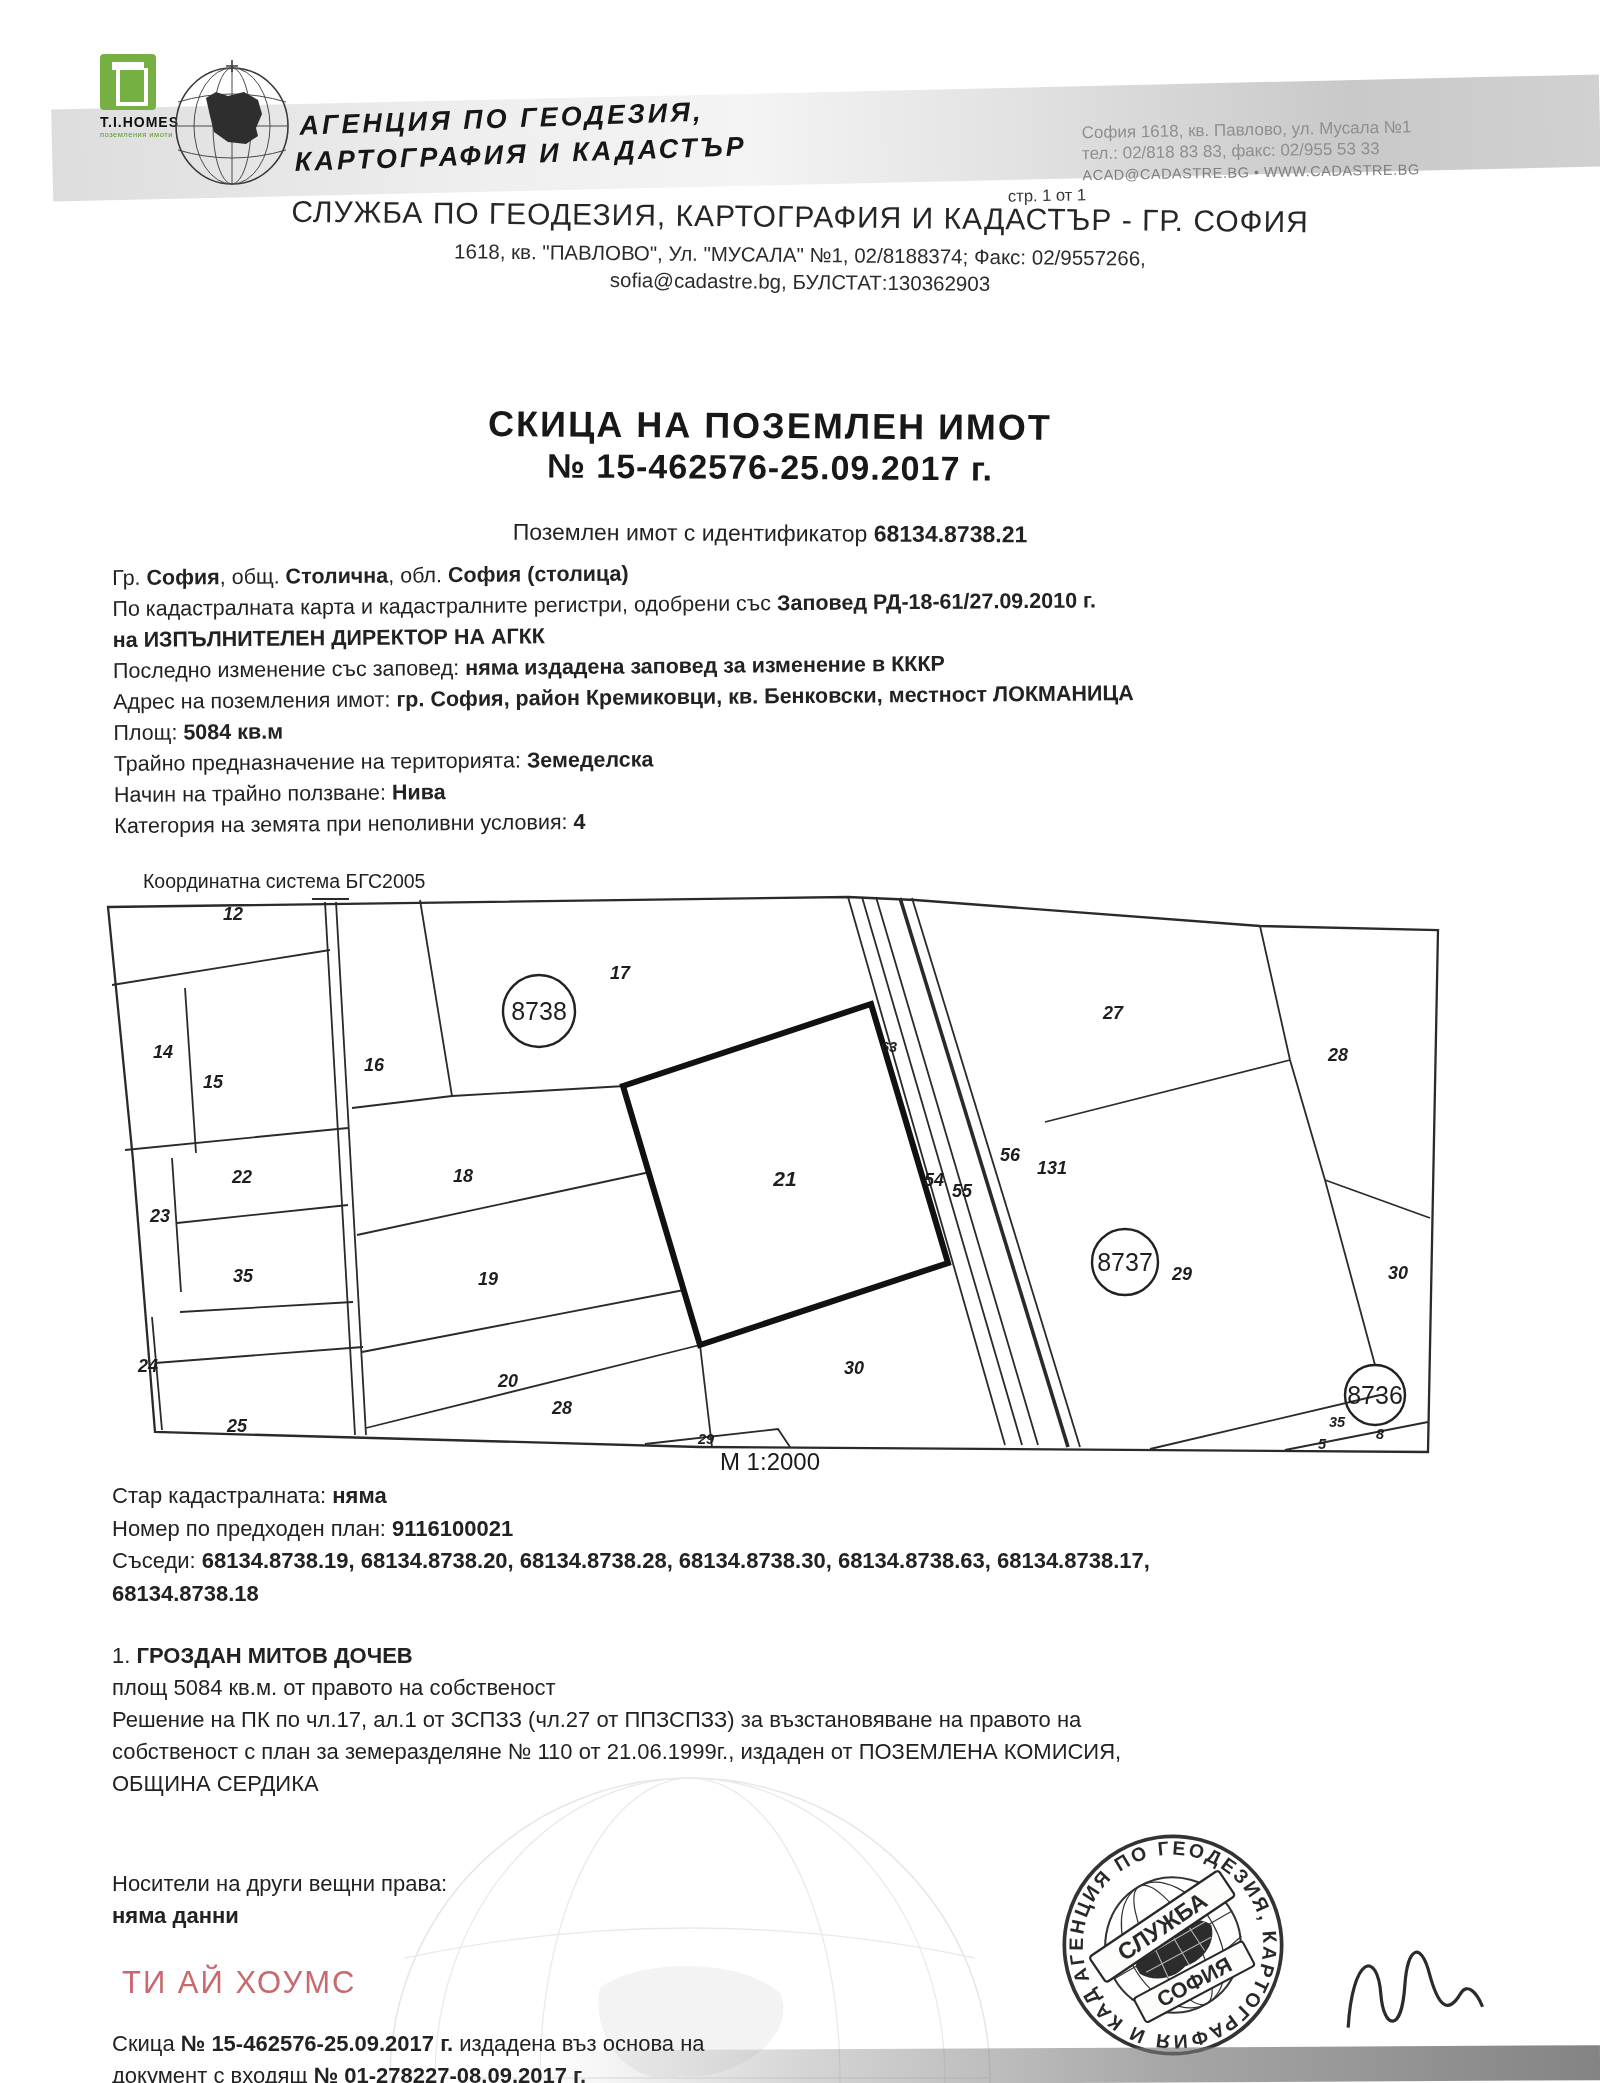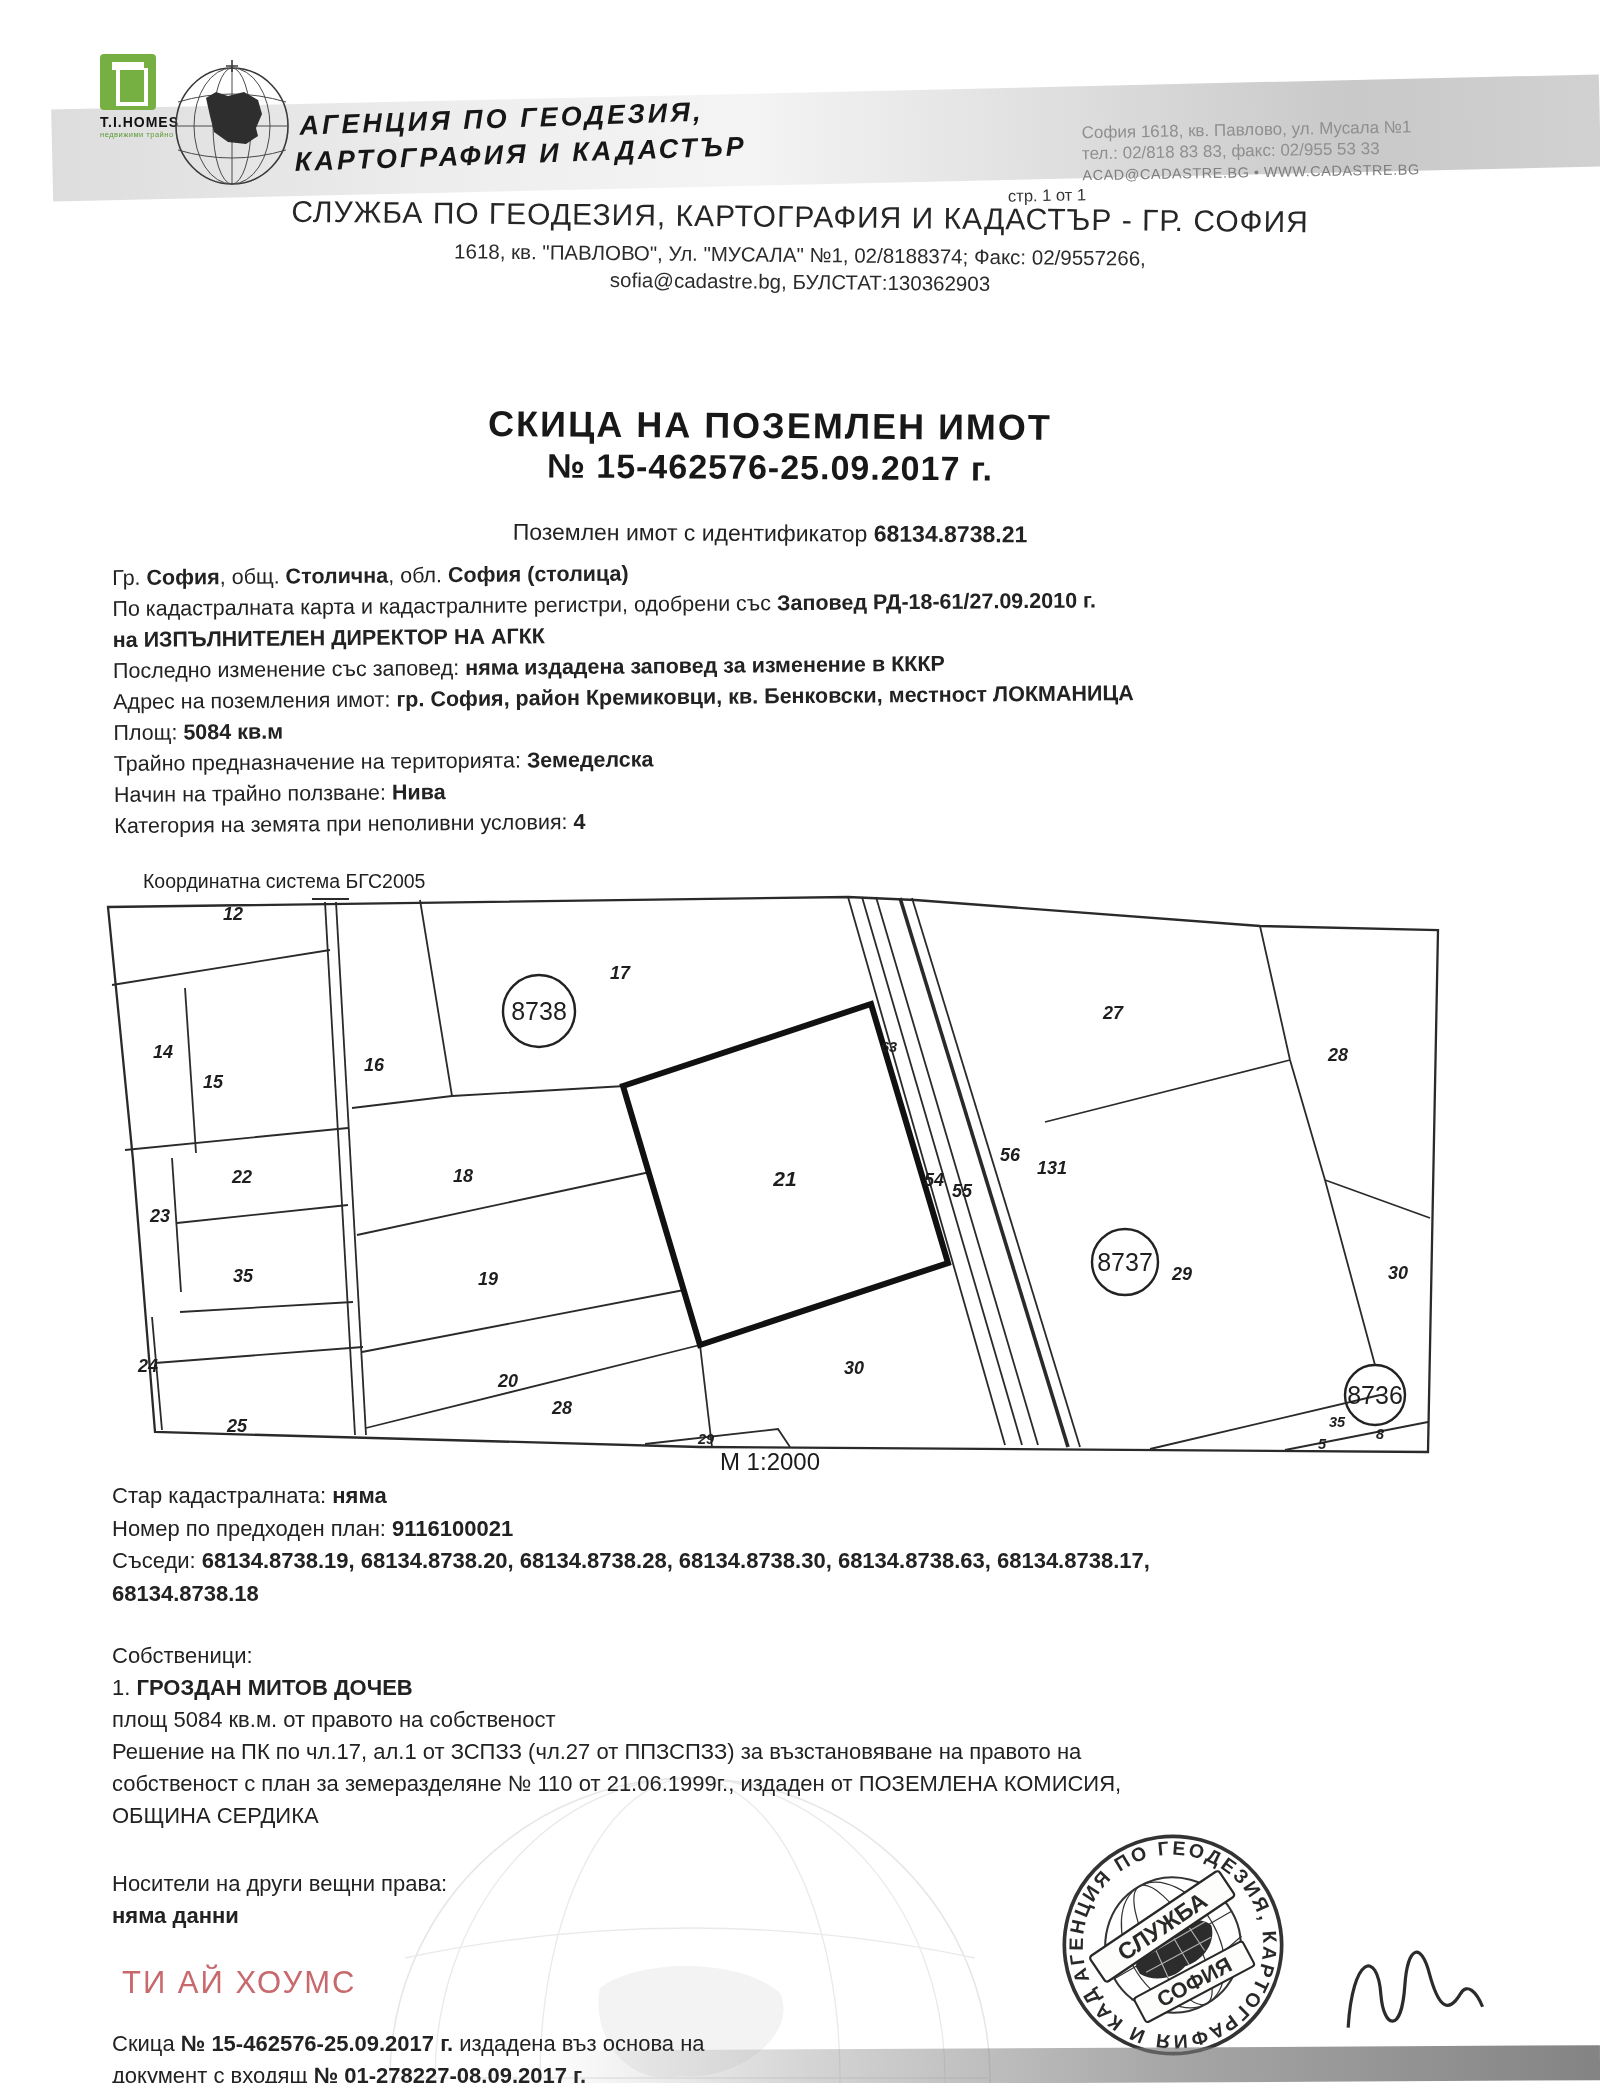--- a/index.html
+++ b/index.html
@@ -87,21 +87,21 @@
     <path d="M92,320 L688,320" fill="none" stroke="#d5d5d5" stroke-width="1.3"></path>
     <path d="M300,230 C340,200 440,200 480,235 C500,280 430,325 380,318 C330,330 290,280 300,230 Z" fill="#dedede" opacity=".75"></path>
   </svg>
 
   <div id="tihomes" class="abs">
     <div class="box">
       <div class="roof"></div>
         <div class="door"></div>
     </div>
     <div class="brand">T.I.HOMES</div>
-    <div class="tag">недвижими трайно</div>
+    <div class="tag">поземления имоти</div>
   </div>
 
   <svg id="globe-logo" class="abs" width="124" height="130" viewBox="0 0 124 130">
     <ellipse cx="62" cy="68" rx="56" ry="58" fill="none" stroke="#3a3a3a" stroke-width="1.6"></ellipse>
     <ellipse cx="62" cy="68" rx="38" ry="58" fill="none" stroke="#4a4a4a" stroke-width="1"></ellipse>
     <ellipse cx="62" cy="68" rx="19" ry="58" fill="none" stroke="#4a4a4a" stroke-width="1"></ellipse>
     <path d="M8,44 Q62,28 116,44" fill="none" stroke="#4a4a4a" stroke-width="1"></path>
     <path d="M6,68 L118,68" fill="none" stroke="#4a4a4a" stroke-width="1"></path>
     <path d="M8,92 Q62,108 116,92" fill="none" stroke="#4a4a4a" stroke-width="1"></path>
     <path d="M62,10 L62,126" fill="none" stroke="#4a4a4a" stroke-width="1"></path>
@@ -227,21 +227,20 @@
   <div id="scale-label" class="abs">М 1:2000</div>
 
   <div id="details-block" class="abs tblock">
     <div class="line"><span>Стар кадастралната: </span><span class="b">няма</span></div>
     <div class="line"><span>Номер по предходен план: </span><span class="b">9116100021</span></div>
     <div class="line"><span>Съседи: </span><span class="b">68134.8738.19, 68134.8738.20, 68134.8738.28, 68134.8738.30, 68134.8738.63, 68134.8738.17,</span></div>
     <div class="line"><span class="b">68134.8738.18</span></div>
   </div>
 
   <div id="owners-block" class="abs tblock">
-    <div class="line"><span>Собственици:</span></div>
     <div class="line"><span>1. </span><span class="b">ГРОЗДАН МИТОВ ДОЧЕВ</span></div>
     <div class="line"><span>площ 5084 кв.м. от правото на собственост</span></div>
     <div class="line"><span>Решение на ПК по чл.17, ал.1 от ЗСПЗЗ (чл.27 от ППЗСПЗЗ) за възстановяване на правото на</span></div>
     <div class="line"><span>собственост с план за земеразделяне № 110 от 21.06.1999г., издаден от ПОЗЕМЛЕНА КОМИСИЯ,</span></div>
     <div class="line"><span>ОБЩИНА СЕРДИКА</span></div>
   </div>
 
   <div id="rights-block" class="abs tblock">
     <div class="line"><span>Носители на други вещни права:</span></div>
     <div class="line"><span class="b">няма данни</span></div>

